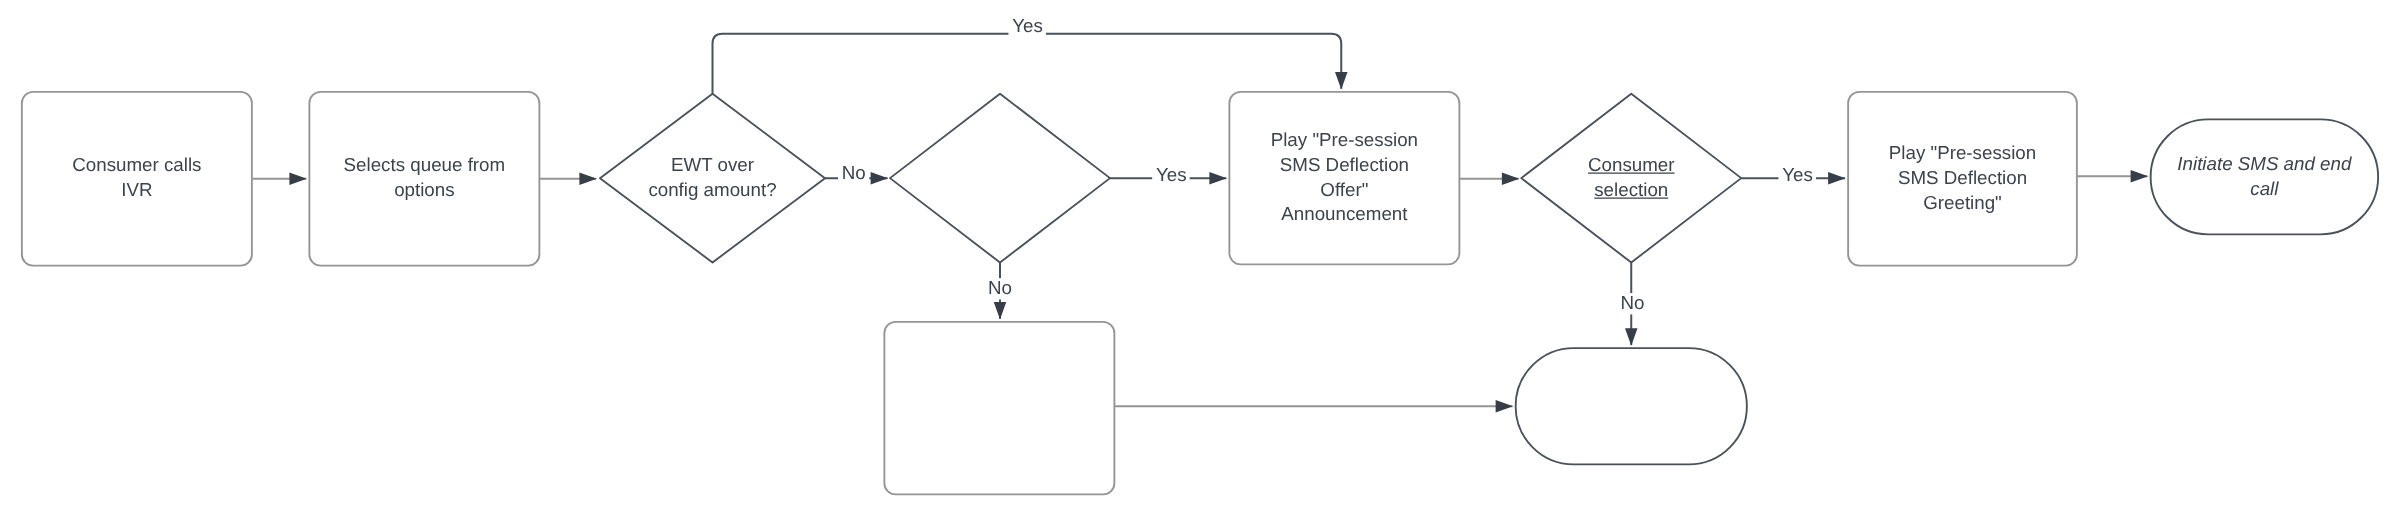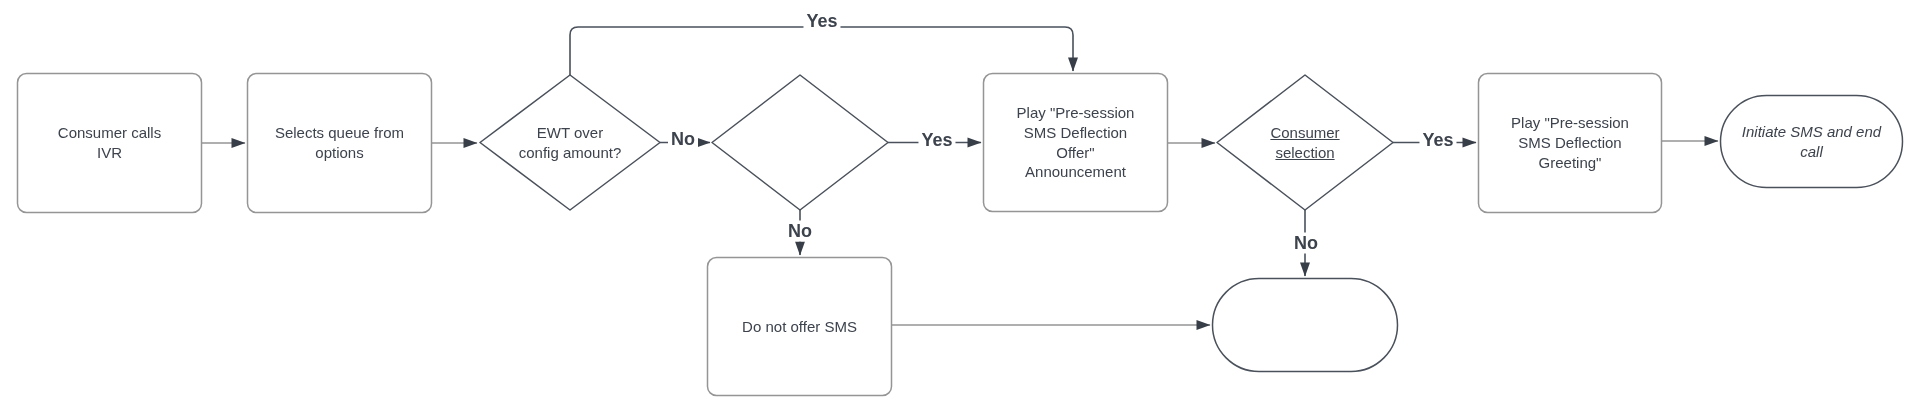--- a/index.html
+++ b/index.html
@@ -56,22 +56,22 @@
     line-height: 1.32;
   }
   .node .txt {
     display: inline-block;
   }
   .edge-label {
     position: absolute;
     transform: translate(-50%, -50%);
     background: var(--background, #ffffff);
     padding: 0 3px;
-    font-size: 18px;
-    font-weight: bold;
+    font-size: 15px;
+    font-weight: normal;
     color: var(--text, #3d434d);
     white-space: nowrap;
   }
 </style>
 </head>
 <body>
 
 <div class="canvas">
 
   <svg width="1916" height="418" viewBox="0 0 1916 418">
@@ -119,23 +119,20 @@
   </div>
   <div class="node" style="left:1217px; top:75px; width:176px; height:135px;text-decoration:underline;">
     <span class="txt" style="width:90px;">Consumer selection</span>
   </div>
   <div class="node" style="left:1478px; top:73px; width:184px; height:140px;">
     <span class="txt" style="width:136px;">Play "Pre-session SMS Deflection Greeting"</span>
   </div>
   <div class="node" style="left:1720px; top:95px; width:183px; height:93px;">
     <span class="txt" style="width:156px;font-style:italic;">Initiate SMS and end call</span>
   </div>
-  <div class="node" style="left:707px; top:257px; width:185px; height:139px;">
-    <span class="txt" style="width:170px;">Do not offer SMS</span>
-  </div>
 
   <div class="edge-label" style="left:822px; top:21px;">Yes</div>
   <div class="edge-label" style="left:683px; top:139px;">No</div>
   <div class="edge-label" style="left:937px; top:140px;">Yes</div>
   <div class="edge-label" style="left:800px; top:231px;">No</div>
   <div class="edge-label" style="left:1438px; top:140px;">Yes</div>
   <div class="edge-label" style="left:1306px; top:243px;">No</div>
 
 </div>
 

